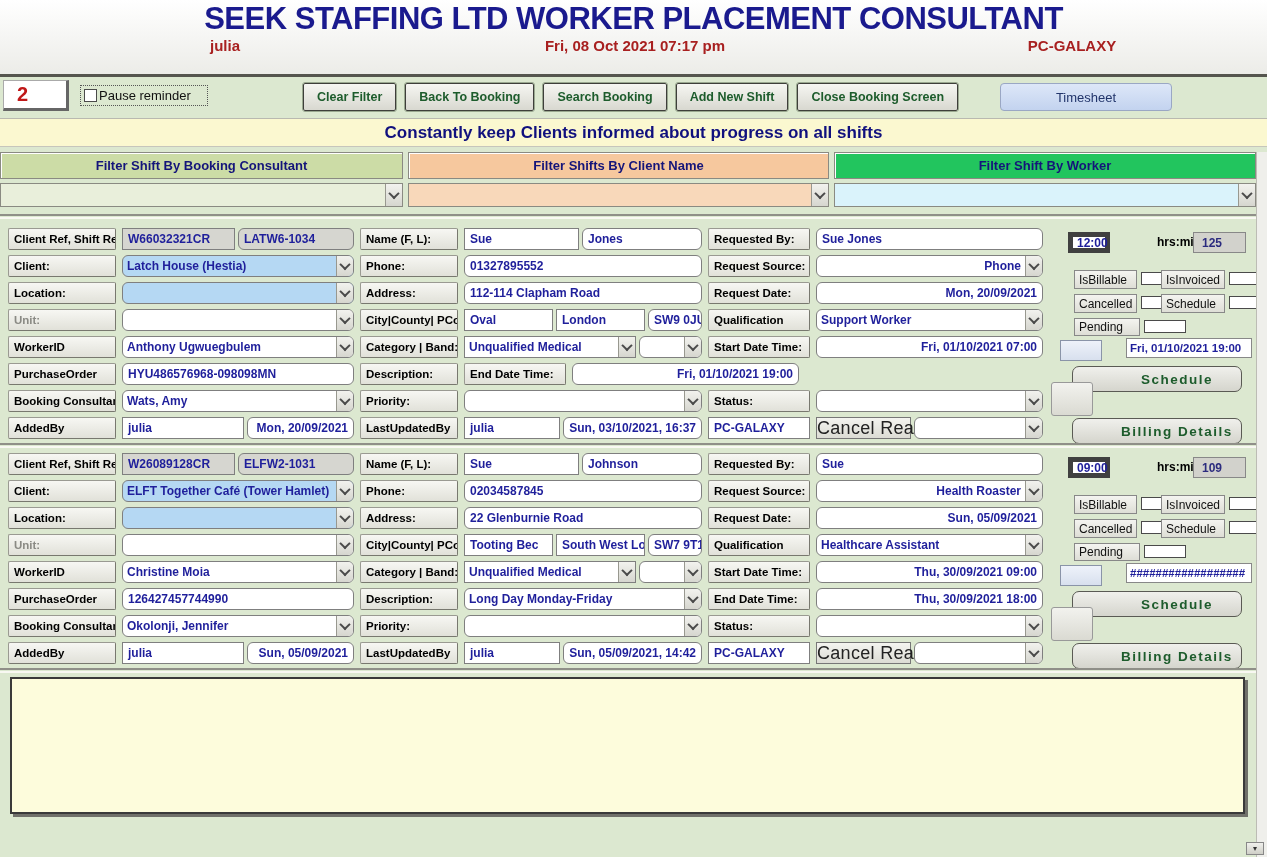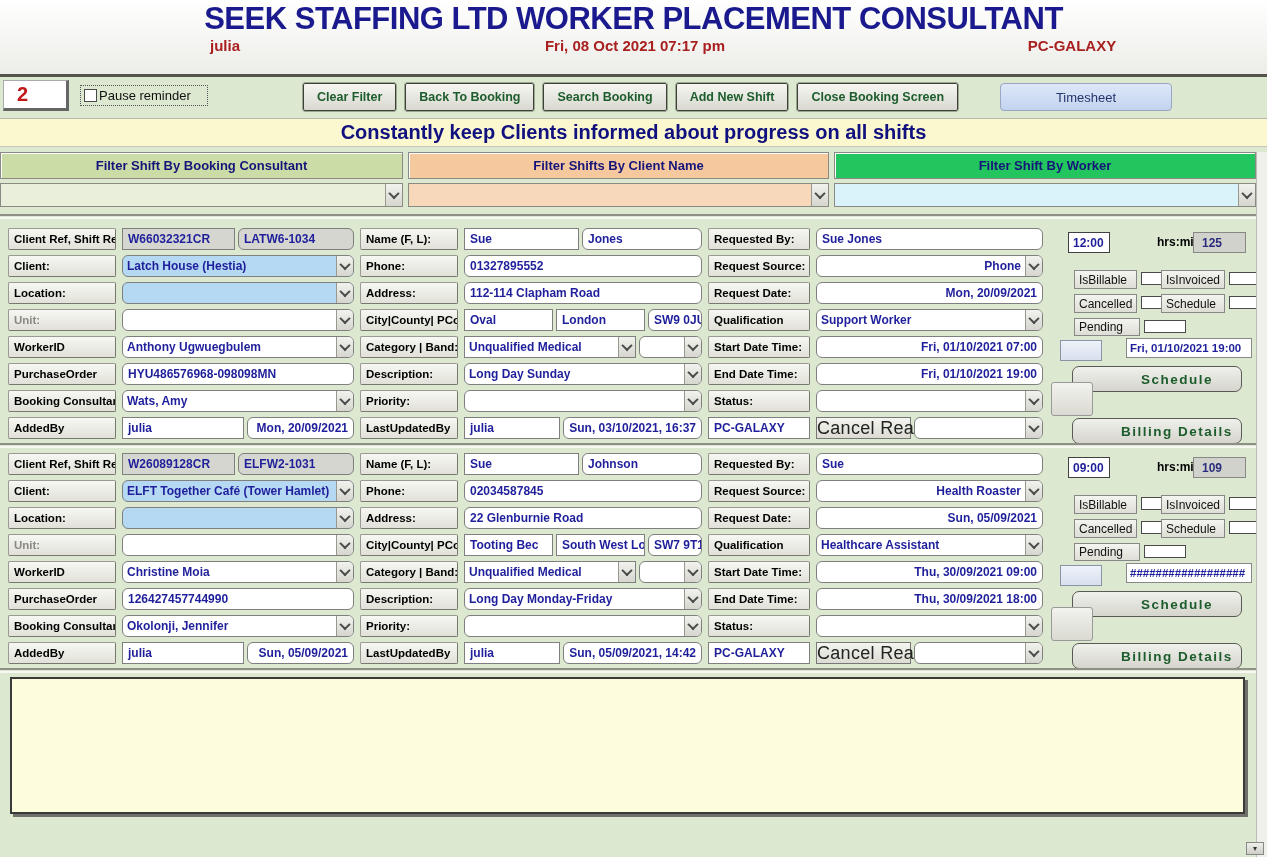--- a/index.html
+++ b/index.html
@@ -27,21 +27,21 @@
   .btns { position:absolute; left:303px; top:6px; display:flex; gap:9px; }
   .tbtn { height:28px; padding:0 13px; background:linear-gradient(#f6f6f2,#d8d8d0);
           border:1px solid #3e3e3a; outline:1px solid #9aa890; border-radius:2px;
           color:#1d5c2c; font-weight:bold; font-size:12.5px; font-family:inherit; white-space:nowrap; }
   .timesheet { position:absolute; left:1000px; top:6px; width:172px; height:28px;
           background:linear-gradient(#dde7f8,#c3d3ef); border:1px solid #9aa7c4; border-radius:4px;
           color:#22356b; font-size:13px; font-family:inherit; }
   
   .banner { height:29px; background:#fbf8d0; border-top:1px solid #b9b9b0; border-bottom:1px solid #c6c6bc;
             display:flex; align-items:center; justify-content:center;
-            color:#10107e; font-weight:bold; font-size:20px; }
+            color:#10107e; font-weight:bold; font-size:17px; }
   
   .filters { display:flex; gap:5px; padding:5px 11px 6px 0; }
   .fcol1 { width:403px; } .fcol2 { width:421px; } .fcol3 { flex:1; }
   .fhdr { height:27px; border:1px solid #8a8a82; box-shadow:inset 1px 1px 0 #ffffff;
           display:flex; align-items:center; justify-content:center;
           font-weight:bold; font-size:13px; color:#14147a; }
   .fh-green { background:#ccdca6; } .fh-peach { background:#f6c89e; } .fh-cyan { background:#22c55e; }
   .fcombo { margin-top:4px; height:24px; border:1px solid #8a8a82; display:flex; align-items:stretch; }
   .fc-green { background:#e9efdb; } .fc-peach { background:#f8d8ba; } .fc-cyan { background:#daf3fb; }
   
@@ -70,21 +70,21 @@
   .c1l { width:108px; flex:none; } .c1f { width:232px; flex:none; display:flex; gap:3px; }
   .c2l { width:98px;  flex:none; } .c2f { width:238px; flex:none; display:flex; gap:3px; }
   .c3l { width:102px; flex:none; } .c3f { width:227px; flex:none; display:flex; gap:3px;justify-content:center; }
   .c1f>.box,.c2f>.box,.c3f>.box { height:22px; }
   .w-full { flex:1;border-radius:6px; }
   .cancel-btn { width:95px; flex:none; background:linear-gradient(#f4f4f0,#dcdcd4); border:1px solid #777;
         font-size:18px; color:#222; font-family:inherit; letter-spacing:0.3px; white-space:nowrap; }
   
   .panel { position:absolute; left:1060px; top:6px; width:196px; height:212px; }
   .panel>* { position:absolute;padding-left:40px; }
-  .ptime  { left:8px; top:6px; width:42px; height:21px; background:#fff; border:1px solid #404040;
+  .ptime  { left:8px; top:6px; width:42px; height:21px; background:#fff; border:5px solid #404040;
             font-weight:bold; font-size:12px; color:#1f1f9b; display:flex; align-items:center; padding:0 4px; }
   .phm    { left:57px; top:9px; font-weight:bold; font-size:12px; color:#000; }
   .ptotal { left:133px; top:6px; width:53px; height:21px; background:#d2d2cc; border:1px solid #888;
             font-weight:bold; font-size:12px; color:#2b2b7e; display:flex; align-items:center; padding:0 8px; }
   .flagbtn { background:linear-gradient(#f4f4f0,#dedeD6); border:1px solid #888; height:19px;
             font-size:12px; color:#111; font-family:inherit; text-align:left; padding:0 4px;
             white-space:nowrap; overflow:hidden; }
   .fb1 { left:14px;  top:44px; width:63px; }
   .fb2 { left:101px; top:44px; width:64px; }
   .fb3 { left:14px;  top:68px; width:63px; }
@@ -278,26 +278,20 @@
             <div class="box r w-full">Fri, 01/10/2021 07:00</div>
           </div>
     </div>
 
     <div class="row">
       <div class="lbl c1l">PurchaseOrder</div>
       <div class="c1f">
             <div class="box w-full">HYU486576968-098098MN</div>
           </div>
       <div class="lbl c2l">Description:</div>
-      <div class="c2f">
-        <div class="box combo w-full">
-          <span class="val">Long Day Sunday</span>
-          <span class="dd"></span>
-        </div>
-      </div>
       <div class="lbl c3l">End Date Time:</div>
       <div class="c3f">
             <div class="box r w-full">Fri, 01/10/2021 19:00</div>
           </div>
     </div>
 
     <div class="row">
       <div class="lbl c1l">Booking Consultant:</div>
       <div class="c1f">
         <div class="box combo w-full">

